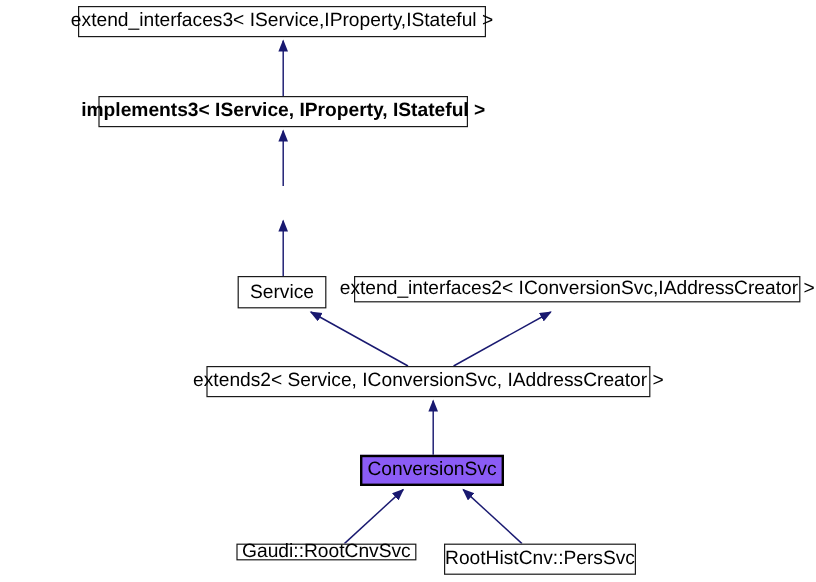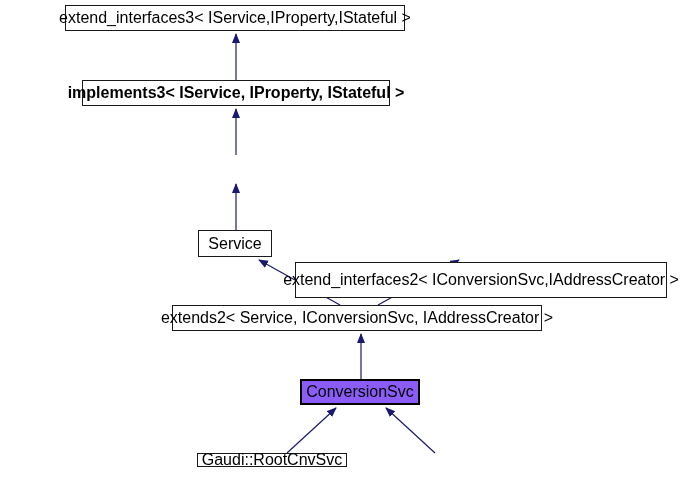--- a/index.html
+++ b/index.html
@@ -40,21 +40,21 @@
   .node.highlight {
     background: #8b5cf6;
     border: 2px solid #000000;
     cursor: default;
   }
   
   .n-extend-interfaces3 { left: 65px;  top: 5px;   width: 340px; height: 26px; }
   .n-implements3        { left: 82px;  top: 80px;  width: 308px; height: 26px; font-weight: bold; }
   .n-common-messaging   { left: 5px;   top: 155px; width: 460px; height: 26px; }
   .n-service            { left: 198px; top: 230px; width: 74px;  height: 27px; }
-  .n-extend-interfaces2 { left: 295px; top: 230px; width: 372px; height: 36px; margin-top: 32px; }
+  .n-extend-interfaces2 { left: 295px; top: 230px; width: 372px; height: 22px; }
   .n-extends2           { left: 172px; top: 305px; width: 370px; height: 26px; }
   .n-conversion-svc     { left: 300px; top: 379px; width: 120px; height: 26px; }
   .n-root-cnv-svc       { left: 197px; top: 453px; width: 150px; height: 14px; }
   .n-pers-svc           { left: 370px; top: 453px; width: 160px; height: 26px; }
 </style>
 </head>
 <body>
 
 <div class="canvas">
 
@@ -84,14 +84,15 @@
   <div class="node n-service">Service</div>
 
   <div class="node n-extend-interfaces2">extend_interfaces2&lt; IConversionSvc,IAddressCreator &gt;</div>
 
   <div class="node n-extends2">extends2&lt; Service, IConversionSvc, IAddressCreator &gt;</div>
 
   <div class="node highlight n-conversion-svc">ConversionSvc</div>
 
   <div class="node n-root-cnv-svc">Gaudi::RootCnvSvc</div>
 
+  <div class="node n-pers-svc">RootHistCnv::PersSvc</div>
 
 </div>
 
 </body></html>

